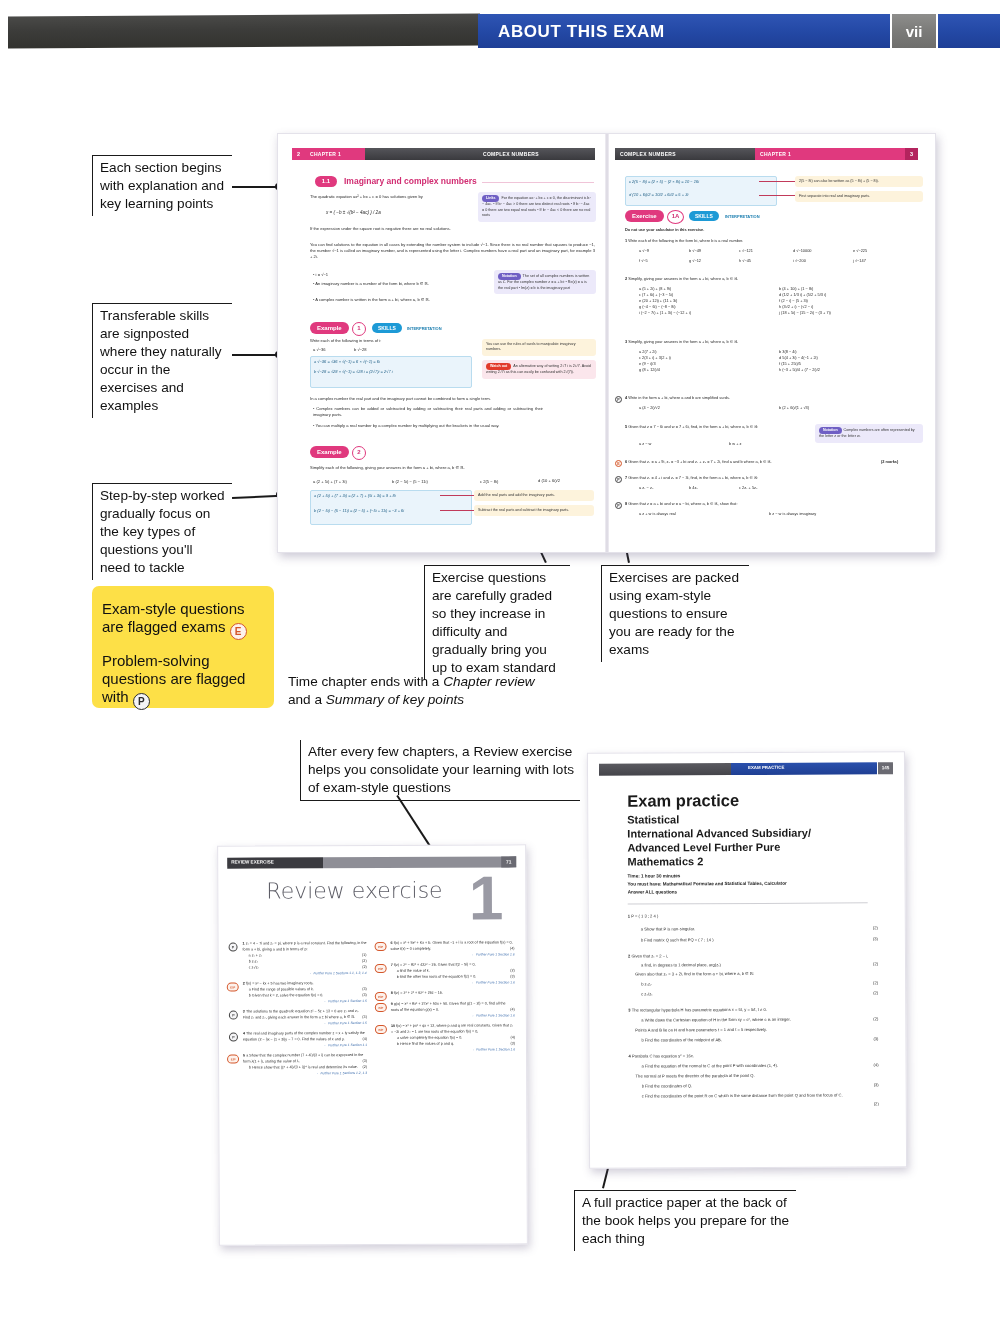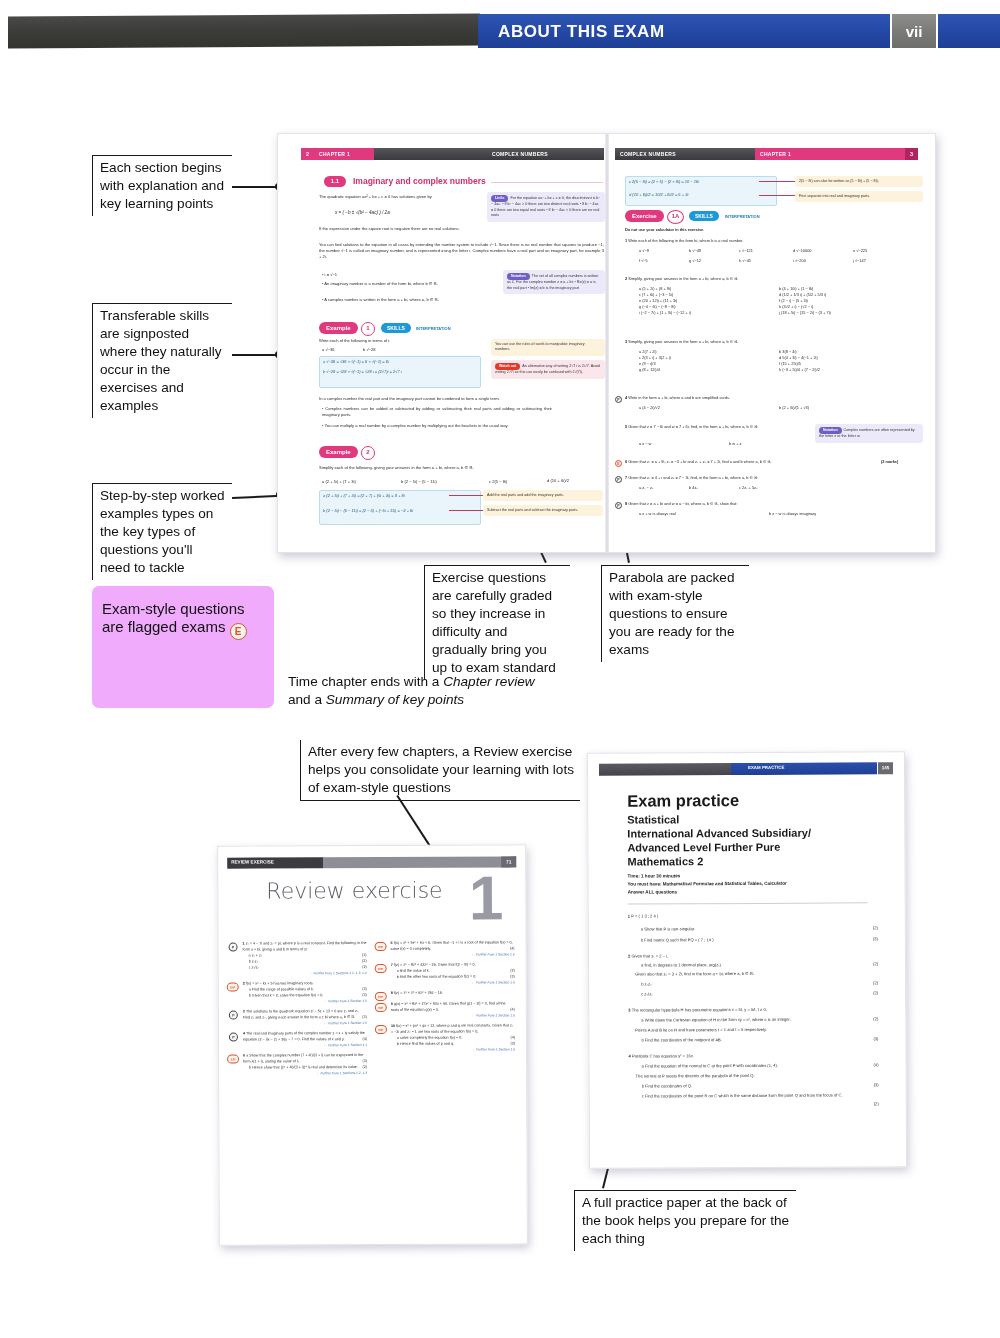--- a/index.html
+++ b/index.html
@@ -33,36 +33,36 @@
     border-left:1.6px solid #1a1a1a;border-top:1.6px solid #1a1a1a;
     padding:3px 6px 3px 7px;box-sizing:border-box;background:transparent;}
   .callout.bottomline{border-top:none;border-bottom:1.6px solid #1a1a1a;}
 
   
   .conn{position:absolute;background:#1a1a1a;transform-origin:0 0;height:1.5px;}
   .dot{position:absolute;width:7px;height:7px;border-radius:50%;background:#151515;}
 
   
   .flagbox{position:absolute;left:92px;top:586px;width:182px;height:122px;
-    background:#f0abfc;border-radius:7px;}
+    background:#fde047;border-radius:7px;}
   .flagbox .ftxt{position:absolute;left:10px;font-size:15px;line-height:1.2;color:#111;}
   .badge-e,.badge-p{display:inline-block;width:17px;height:17px;border-radius:50%;
     font-size:10px;font-weight:bold;text-align:center;line-height:16px;
     vertical-align:-3px;box-sizing:border-box;}
   .badge-e{border:1.6px solid #d4562a;color:#d4562a;background:#fdf2ec;}
   .badge-p{border:1.6px solid #2b2b2b;color:#2b2b2b;background:#f4f4f6;}
 
   
   .spread{position:absolute;left:277px;top:133px;width:657px;height:418px;
     background:#fff;box-shadow:2px 4px 9px rgba(90,80,120,.30);
     border:1px solid #e4e2ea;overflow:hidden;}
   .spread .gutter{position:absolute;left:327px;top:0;width:4px;height:100%;
     background:linear-gradient(90deg,#f1eff4,#d9d6e0,#f1eff4);}
   .pg{position:absolute;top:0;height:418px;overflow:hidden;}
-  .pgL{left:13px;width:327px;}
+  .pgL{left:4px;width:327px;}
   .pgR{left:331px;width:326px;}
 
   .bar{position:absolute;height:12px;top:14px;font-size:5px;font-weight:bold;
     color:#fff;letter-spacing:.3px;line-height:12px;}
   .bar-num{position:absolute;top:14px;height:12px;width:13px;font-size:5.5px;
     font-weight:bold;color:#fff;text-align:center;line-height:12px;}
   .bar-pink{background:#e0397e;}
   .bar-dark{background:linear-gradient(180deg,#55555a,#3a3a3e);}
 
   .sect-badge{position:absolute;border-radius:9px;background:#e0397e;color:#fff;
@@ -152,41 +152,47 @@
 </div>
 
 <div class="callout" style="left:92px;top:155px;width:140px;">Each section begins with explanation and key learning points</div>
 <div class="conn" style="left:232px;top:186px;width:46px;"></div>
 <div class="dot" style="left:275px;top:183px;"></div>
 
 <div class="callout" style="left:92px;top:303px;width:140px;">Transferable skills are signposted where they naturally occur in the exercises and examples</div>
 <div class="conn" style="left:232px;top:354px;width:46px;"></div>
 <div class="dot" style="left:275px;top:351px;"></div>
 
-<div class="callout" style="left:92px;top:483px;width:140px;">Step-by-step worked examples types on the key types of questions you'll need to tackle</div>
+<div class="callout" style="left:92px;top:483px;width:140px;">Step-by-step worked gradually focus on the key types of questions you'll need to tackle</div>
 <div class="conn" style="left:232px;top:497px;width:49px;transform:rotate(-2.5deg);"></div>
 <div class="dot" style="left:276px;top:491px;"></div>
 
 <div class="flagbox">
   <div class="ftxt" style="top:14px;">
     <span>Exam-style questions</span><br>
     <span>are flagged exams</span>
     <span class="badge-e">E</span>
   </div>
+  <div class="ftxt" style="top:66px;">
+    <span>Problem-solving</span><br>
+    <span>questions are flagged</span><br>
+    <span>with</span>
+    <span class="badge-p">P</span>
+  </div>
 </div>
 
 <div style="position:absolute;left:288px;top:673px;width:270px;font-size:13.6px;line-height:1.35;color:#111;">
   <span>Time chapter ends with a </span><i>Chapter review</i><span> and a </span><i>Summary of key points</i>
 </div>
 
 <div class="callout" style="left:424px;top:565px;width:146px;">Exercise questions are carefully graded so they increase in difficulty and gradually bring you up to exam standard</div>
 <div class="conn" style="left:545px;top:563px;width:105px;transform:rotate(-115deg);transform-origin:0 0;"></div>
 <div class="dot" style="left:599px;top:466px;"></div>
 
-<div class="callout" style="left:601px;top:565px;width:148px;">Parabola are packed with exam-style questions to ensure you are ready for the exams</div>
+<div class="callout" style="left:601px;top:565px;width:148px;">Exercises are packed using exam-style questions to ensure you are ready for the exams</div>
 <div class="conn" style="left:628px;top:563px;width:297px;transform:rotate(-101.5deg);transform-origin:0 0;"></div>
 <div class="dot" style="left:634px;top:272px;"></div>
 
 <div class="callout bottomline" style="left:300px;top:740px;width:280px;">After every few chapters, a Review exercise helps you consolidate your learning with lots of exam-style questions</div>
 <div class="conn" style="left:398px;top:795px;width:71px;transform:rotate(57deg);transform-origin:0 0;"></div>
 <div class="dot" style="left:404px;top:866px;"></div>
 
 <div class="callout" style="left:574px;top:1190px;width:222px;">A full practice paper at the back of the book helps you prepare for the each thing</div>
 <div class="conn" style="left:602px;top:1188px;width:126px;transform:rotate(-76deg);transform-origin:0 0;"></div>
 <div class="dot" style="left:626px;top:1062px;"></div>

